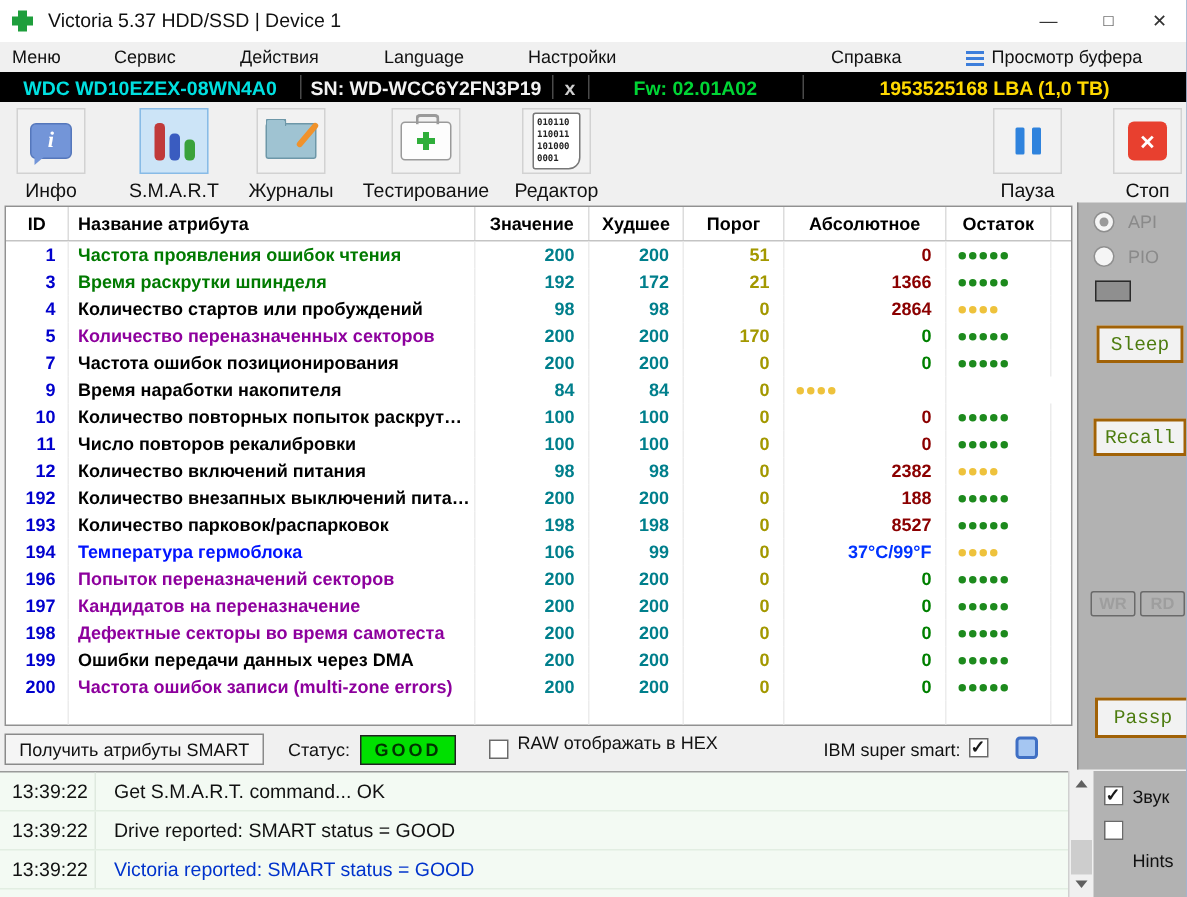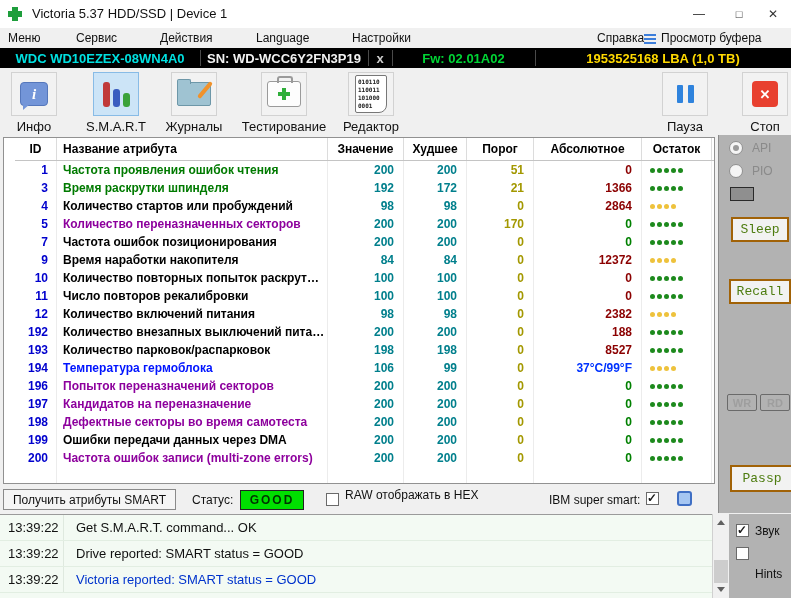--- a/index.html
+++ b/index.html
@@ -21,21 +21,21 @@
   #btn-close{left:756px;}
 
   
   #menubar{left:0;top:28px;width:791px;height:20px;background:#f0f0f0;font-size:12px;color:#111;}
   #menu-items span{position:absolute;top:3px;cursor:default;}
   #menu-items span:nth-of-type(1){left:8px;text-align:center;}
   #menu-items span:nth-of-type(2){left:76px;}
   #menu-items span:nth-of-type(3){left:160px;}
   #menu-items span:nth-of-type(4){left:256px;}
   #menu-items span:nth-of-type(5){left:352px;}
-  #menu-items span:nth-of-type(6){left:554px;margin-left:43px;}
+  #menu-items span:nth-of-type(6){left:554px;}
   #buffer-btn{left:644px;top:3px;display:flex;gap:5px;align-items:center;}
   #buffer-icon{width:12px;height:11px;display:inline-block;position:relative;}
   #buffer-icon::before{content:"";position:absolute;left:0;top:1px;width:12px;height:2px;background:#3d7edb;
      box-shadow:0 4px 0 #3d7edb,0 8px 0 #3d7edb;}
 
   
   #devicebar{left:0;top:48px;width:791px;height:20px;background:#000;font-size:13px;font-weight:bold;}
   .devseg{top:0;height:20px;display:flex;align-items:center;justify-content:center;}
   #dev-model{left:0;width:200px;color:#00e0e0;}
   #dev-sn{left:200px;width:168px;color:#f2f2f2;}
@@ -83,21 +83,21 @@
   .editor-glyph{width:32px;height:38px;background:#fff;border:1px solid #777;border-radius:2px 2px 8px 2px;
      font-family:"DejaVu Sans Mono",monospace;font-size:6px;line-height:8px;font-weight:bold;color:#222;
      text-align:left;padding:2px 0 0 2px;box-sizing:border-box;}
   .pause-glyph{display:flex;gap:5px;}
   .pause-glyph i{width:6px;height:18px;background:#2f83dd;border-radius:1px;}
   .stop-glyph{width:26px;height:26px;background:#e8402f;border-radius:4px;color:#fff;font-weight:bold;
      font-size:13px;display:flex;align-items:center;justify-content:center;}
 
   
   #table-wrap{left:3px;top:137px;width:712px;height:347px;background:#fff;border:1px solid #919191;
-     box-sizing:border-box;overflow:hidden;font-weight:bold;font-size:12px;padding-left:11px;}
+     box-sizing:border-box;overflow:hidden;font-weight:bold;font-size:12px;}
   .grid{display:grid;grid-template-columns:42px 271px 76px 63px 67px 108px 70px 1fr;}
   #thead{height:22px;line-height:22px;border-bottom:1px solid #c4c4c4;color:#000;}
   #thead .hc{border-right:1px solid #dcdcdc;padding:0 4px;text-align:center;overflow:hidden;white-space:nowrap;}
   #thead .hc.hname{text-align:left;padding-left:6px;}
   #thead .hc:last-child{border-right:none;}
   .trow{height:18px;line-height:18px;}
   .trow .c{border-right:1px solid #ececec;overflow:hidden;white-space:nowrap;padding:0 4px;box-sizing:border-box;}
   .trow .c-rest{border-right:none;}
   .c-id{text-align:right;color:#0000cd;padding-right:8px !important;}
   .c-name{text-align:left;padding-left:6px !important;}
@@ -358,21 +358,20 @@
           </span>
           <span class="c c-rest"></span>
         </div>
 
         <div class="trow grid">
           <span class="c c-id">9</span>
           <span class="c c-name name-black">Время наработки накопителя</span>
           <span class="c c-num c-val">84</span>
           <span class="c c-num c-worst">84</span>
           <span class="c c-num c-thr">0</span>
-          <span class="c c-num abs-maroon">12372</span>
           <span class="c c-dots">
             <span class="dot dot-yellow"></span>
             <span class="dot dot-yellow"></span>
             <span class="dot dot-yellow"></span>
             <span class="dot dot-yellow"></span>
           </span>
           <span class="c c-rest"></span>
         </div>
 
         <div class="trow grid">

